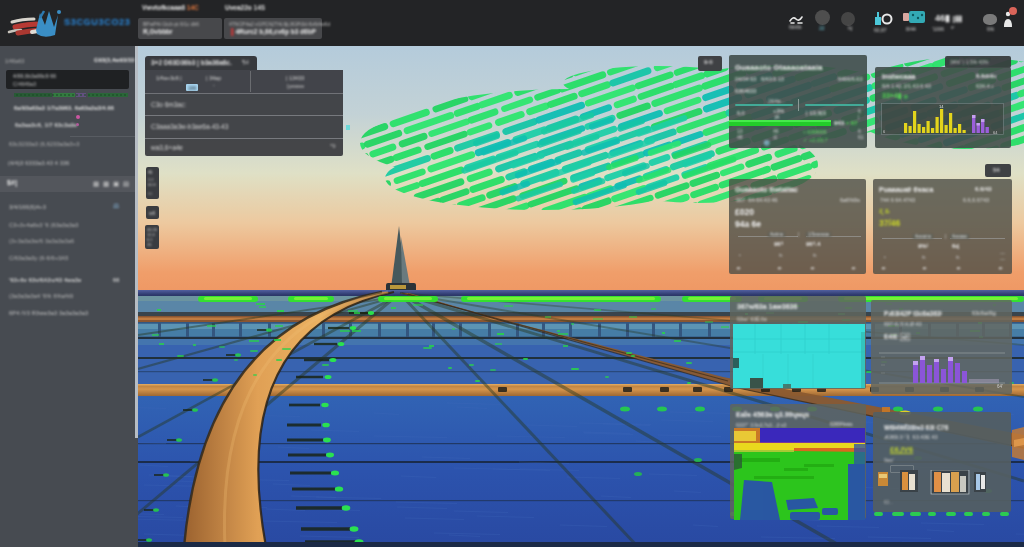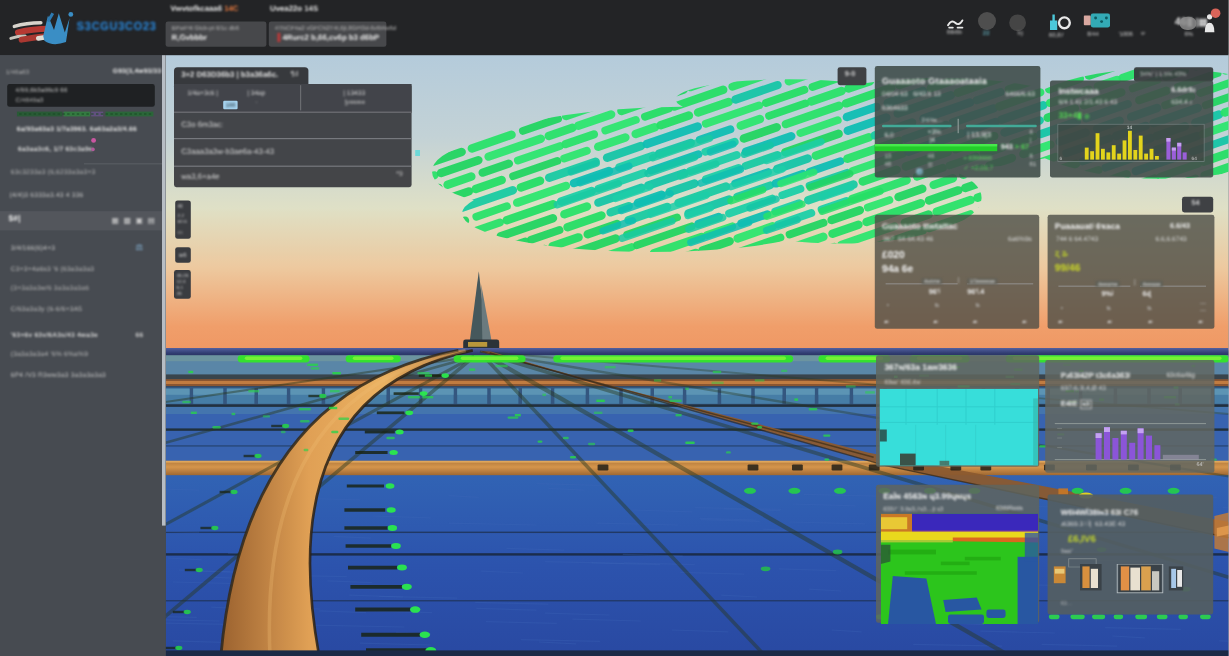--- a/index.html
+++ b/index.html
@@ -1164,21 +1164,21 @@
     </svg>
 <div class="abs b2 nw" style="left:874px;top:27px;font-size:5px;color:#cfcfcf;">60,87</div>
 <svg class="abs" style="left:903px;top:11px;" width="22" height="13" viewBox="0 0 22 13">
 <rect x="0" y="2" width="6" height="8" rx="1" fill="#d8a8a0"></rect>
 <rect x="6" y="0" width="16" height="12" rx="2" fill="#35aab4"></rect>
 <circle cx="10" cy="4" r="1.2" fill="#0e5a60"></circle>
       <circle cx="15" cy="7" r="1.2" fill="#0e5a60"></circle>
       <circle cx="19" cy="4" r="1.2" fill="#0e5a60"></circle>
 </svg>
 <div class="abs b2 nw" style="left:906px;top:26px;font-size:5px;color:#cfcfcf;">8/44</div>
-<div class="abs b2 nw bold" style="left:935px;top:13px;font-size:9px;color:#e8e8e8;margin-left:44px;">46▮ <span style="font-size:8px;">|▤</span></div>
+<div class="abs b2 nw bold" style="left:935px;top:13px;font-size:9px;color:#e8e8e8;">46▮ <span style="font-size:8px;">|▤</span></div>
 <div class="abs b2 nw" style="left:932px;top:26px;font-size:5px;color:#cfcfcf;">'1006</div>
 <div class="abs b2 nw" style="left:951px;top:25px;font-size:4px;color:#cfcfcf;">6¹</div>
 <div class="abs" style="left:983px;top:14px;width:14px;height:11px;border-radius:45%;background:#8a8a8a;opacity:0.85;"></div>
 <div class="abs b2 nw" style="left:987px;top:26px;font-size:5px;color:#cfcfcf;">6%</div>
 <svg class="abs" style="left:1003px;top:11px;" width="10" height="16" viewBox="0 0 10 16">
 <circle cx="5" cy="3" r="2.2" fill="#e8e8e8"></circle>
       <path d="M1 16 Q1 8 5 8 Q9 8 9 16 Z" fill="#e8e8e8"></path>
     </svg>
 <div class="abs" style="left:1009px;top:7px;width:8px;height:8px;border-radius:50%;background:#d8645a;"></div>
 <div class="abs" style="left:0;top:46px;width:138px;height:501px;background:#474b51;"></div>
@@ -1331,21 +1331,21 @@
 <div class="abs b2 nw" style="left:736px;top:265px;font-size:5.5px;color:#e8e8e8;">☙</div>
 <div class="abs b2 nw" style="left:777px;top:265px;font-size:5.5px;color:#e8e8e8;">☙</div>
 <div class="abs b2 nw" style="left:810px;top:265px;font-size:5.5px;color:#e8e8e8;">☙</div>
 <div class="abs b2 nw" style="left:851px;top:265px;font-size:5.5px;color:#e8e8e8;">☙</div>
 <div class="pnl" style="left:873px;top:179px;width:139px;height:95px;background:rgba(76,78,70,0.8);"></div>
 <div class="abs b2 nw bold" style="left:879px;top:186px;font-size:7px;color:#f0f0f0;">Puaaauatʲ 6ҡaca</div>
 <div class="abs b2 nw bold" style="left:975px;top:186px;font-size:6px;color:#ececec;">6.6/43</div>
 <div class="abs b2 nw" style="left:880px;top:197px;font-size:5.5px;color:#dcdcdc;">744&nbsp;6 64.4743</div>
 <div class="abs b2 nw" style="left:963px;top:197px;font-size:5.5px;color:#dcdcdc;">6.6,6.6743</div>
 <div class="abs b2 nw bold" style="left:879px;top:206px;font-size:7.5px;color:#b8c832;">ʐ ʑ</div>
-<div class="abs b2 nw bold" style="left:879px;top:218px;font-size:8.5px;color:#ccd82a;">99/46</div>
+<div class="abs b2 nw bold" style="left:879px;top:218px;font-size:8.5px;color:#ccd82a;">37/46</div>
 <div class="abs" style="left:882px;top:238px;width:60px;height:1px;background:#9a9a98;opacity:0.7;"></div>
 <div class="abs" style="left:950px;top:238px;width:55px;height:1px;background:#9a9a98;opacity:0.7;"></div>
 <div class="abs b2 nw" style="left:913px;top:234px;font-size:4.5px;color:#d8d8d8;background:rgba(93,95,88,0.9);padding:0 2px;">4eeame</div>
 <div class="abs b2 nw" style="left:945px;top:233px;font-size:5.5px;color:#c8c8c8;">|</div>
 <div class="abs b2 nw" style="left:950px;top:234px;font-size:4.5px;color:#d8d8d8;background:rgba(93,95,88,0.9);padding:0 2px;">4eeaae</div>
 <div class="abs b2 nw bold" style="left:918px;top:243px;font-size:6px;color:#ececec;">9%ʲ</div>
 <div class="abs b2 nw bold" style="left:952px;top:243px;font-size:6px;color:#ececec;">6ɖ</div>
 <div class="abs b2 nw" style="left:884px;top:254px;font-size:5px;color:#c0c0c0;">•</div>
 <div class="abs b2 nw" style="left:922px;top:254px;font-size:5px;color:#c0c0c0;">ʦ</div>
 <div class="abs b2 nw" style="left:956px;top:254px;font-size:5px;color:#c0c0c0;">ʦ</div>
@@ -1435,21 +1435,21 @@
 <rect x="6" y="30" width="40" height="4"></rect>
         <rect x="70" y="36" width="30" height="3"></rect>
 <rect x="20" y="48" width="60" height="3"></rect>
         <rect x="50" y="40" width="24" height="3"></rect>
 </g>
 <path d="M0 26 L8 26 L8 40 L0 42 Z" fill="#2a5a34" opacity="0.8"></path>
 </svg>
 <div class="pnl" style="left:873px;top:412px;width:138px;height:100px;background:rgba(84,94,98,0.92);"></div>
 <div class="abs b2 nw bold" style="left:884px;top:424px;font-size:6.5px;color:#f0f0f0;">W6І4WЇ38Іɴ3 63І С76</div>
 <div class="abs b2 nw" style="left:884px;top:434px;font-size:5.5px;color:#d8d8d8;">ɹ6369.3 ʲ Ї|&nbsp;&nbsp;63.43Е 43</div>
-<div class="abs b2 nw bold" style="left:890px;top:445px;font-size:8px;color:#c6d82e;">£6,ІV6</div>
+<div class="abs b2 nw bold" style="left:890px;top:445px;font-size:8px;color:#c6d82e;text-decoration:underline;">£6,ІV6</div>
 <div class="abs b2 nw" style="left:884px;top:457px;font-size:5px;color:#c8c8c8;">9asʲˉ</div>
 <div class="abs" style="left:890px;top:465px;width:22px;height:6px;border:0.5px solid #8a9296;border-radius:1px;opacity:0.6;"></div>
 <svg class="abs" style="left:878px;top:470px;" width="128" height="26" viewBox="0 0 128 26">
 <rect x="0" y="2" width="10" height="14" fill="#c88838"></rect>
 <rect x="1" y="4" width="8" height="4" fill="#e8c878"></rect>
 <rect x="22" y="0" width="18" height="22" fill="#3a4248"></rect>
 <rect x="24" y="2" width="6" height="18" fill="#d89040"></rect>
 <rect x="31" y="4" width="6" height="16" fill="#e8e0d0"></rect>
 <rect x="54" y="0" width="36" height="24" fill="#3a4248"></rect>
 <rect x="56" y="2" width="7" height="20" fill="#e09048"></rect>

